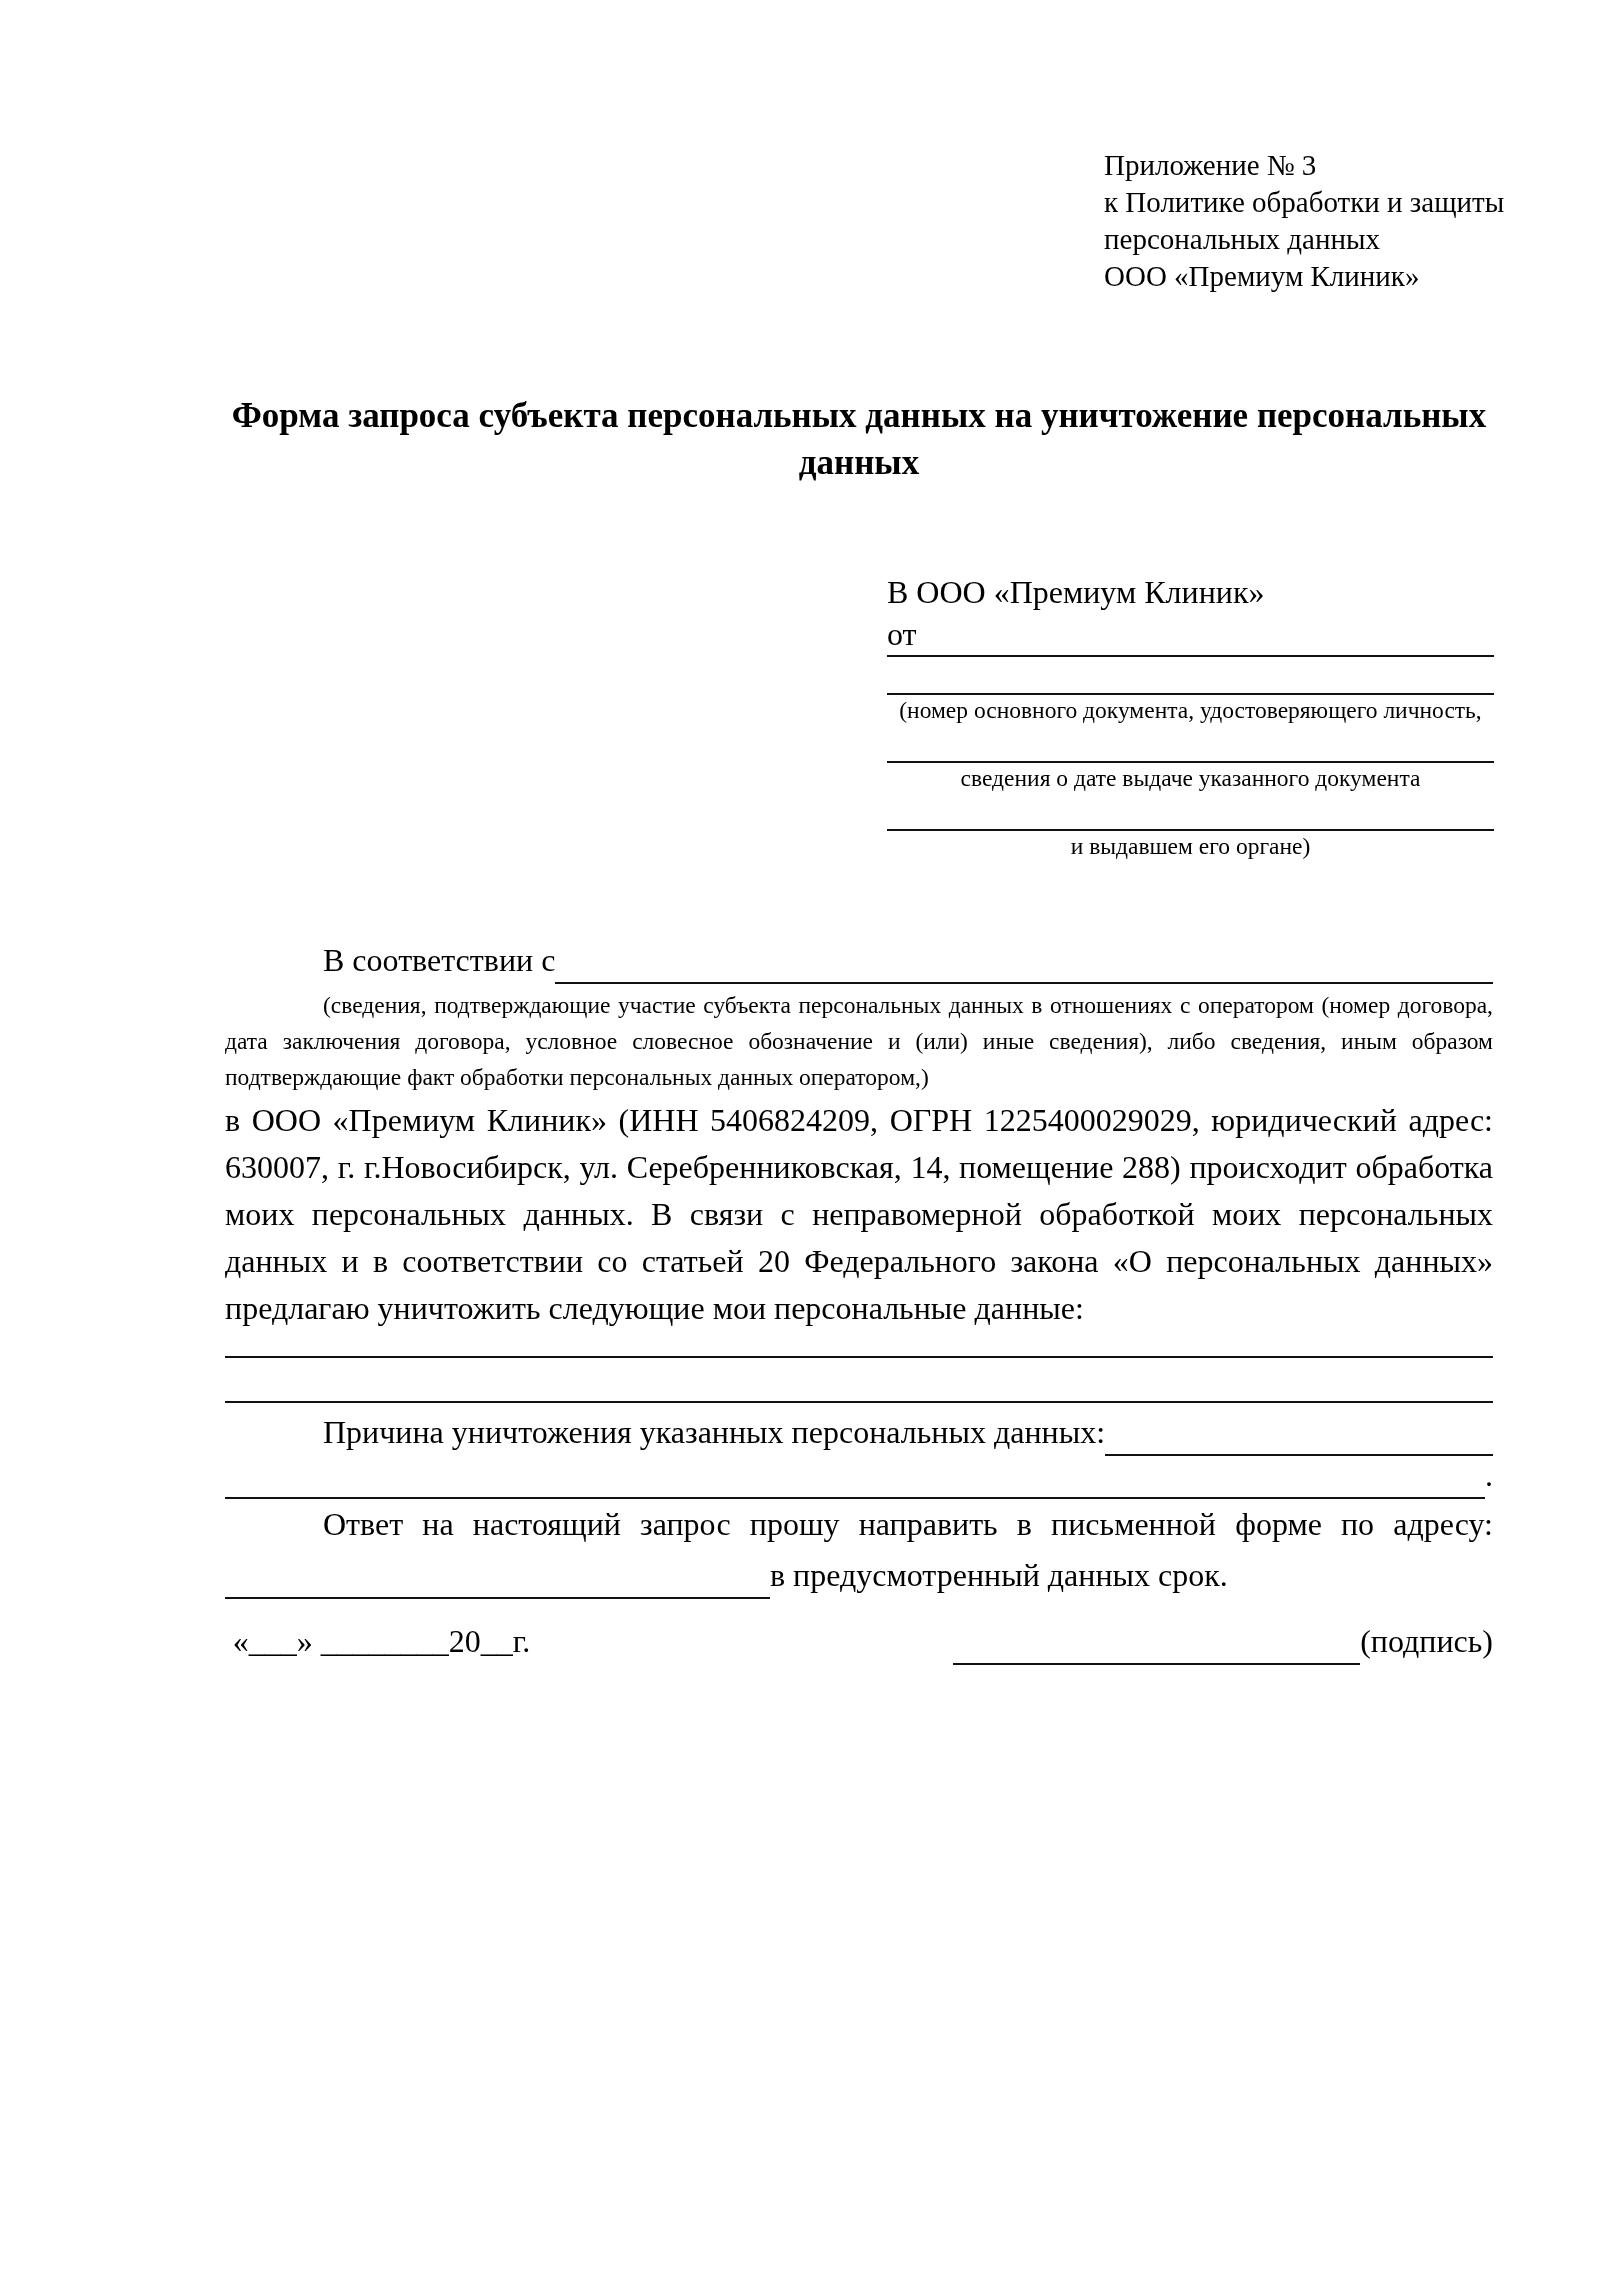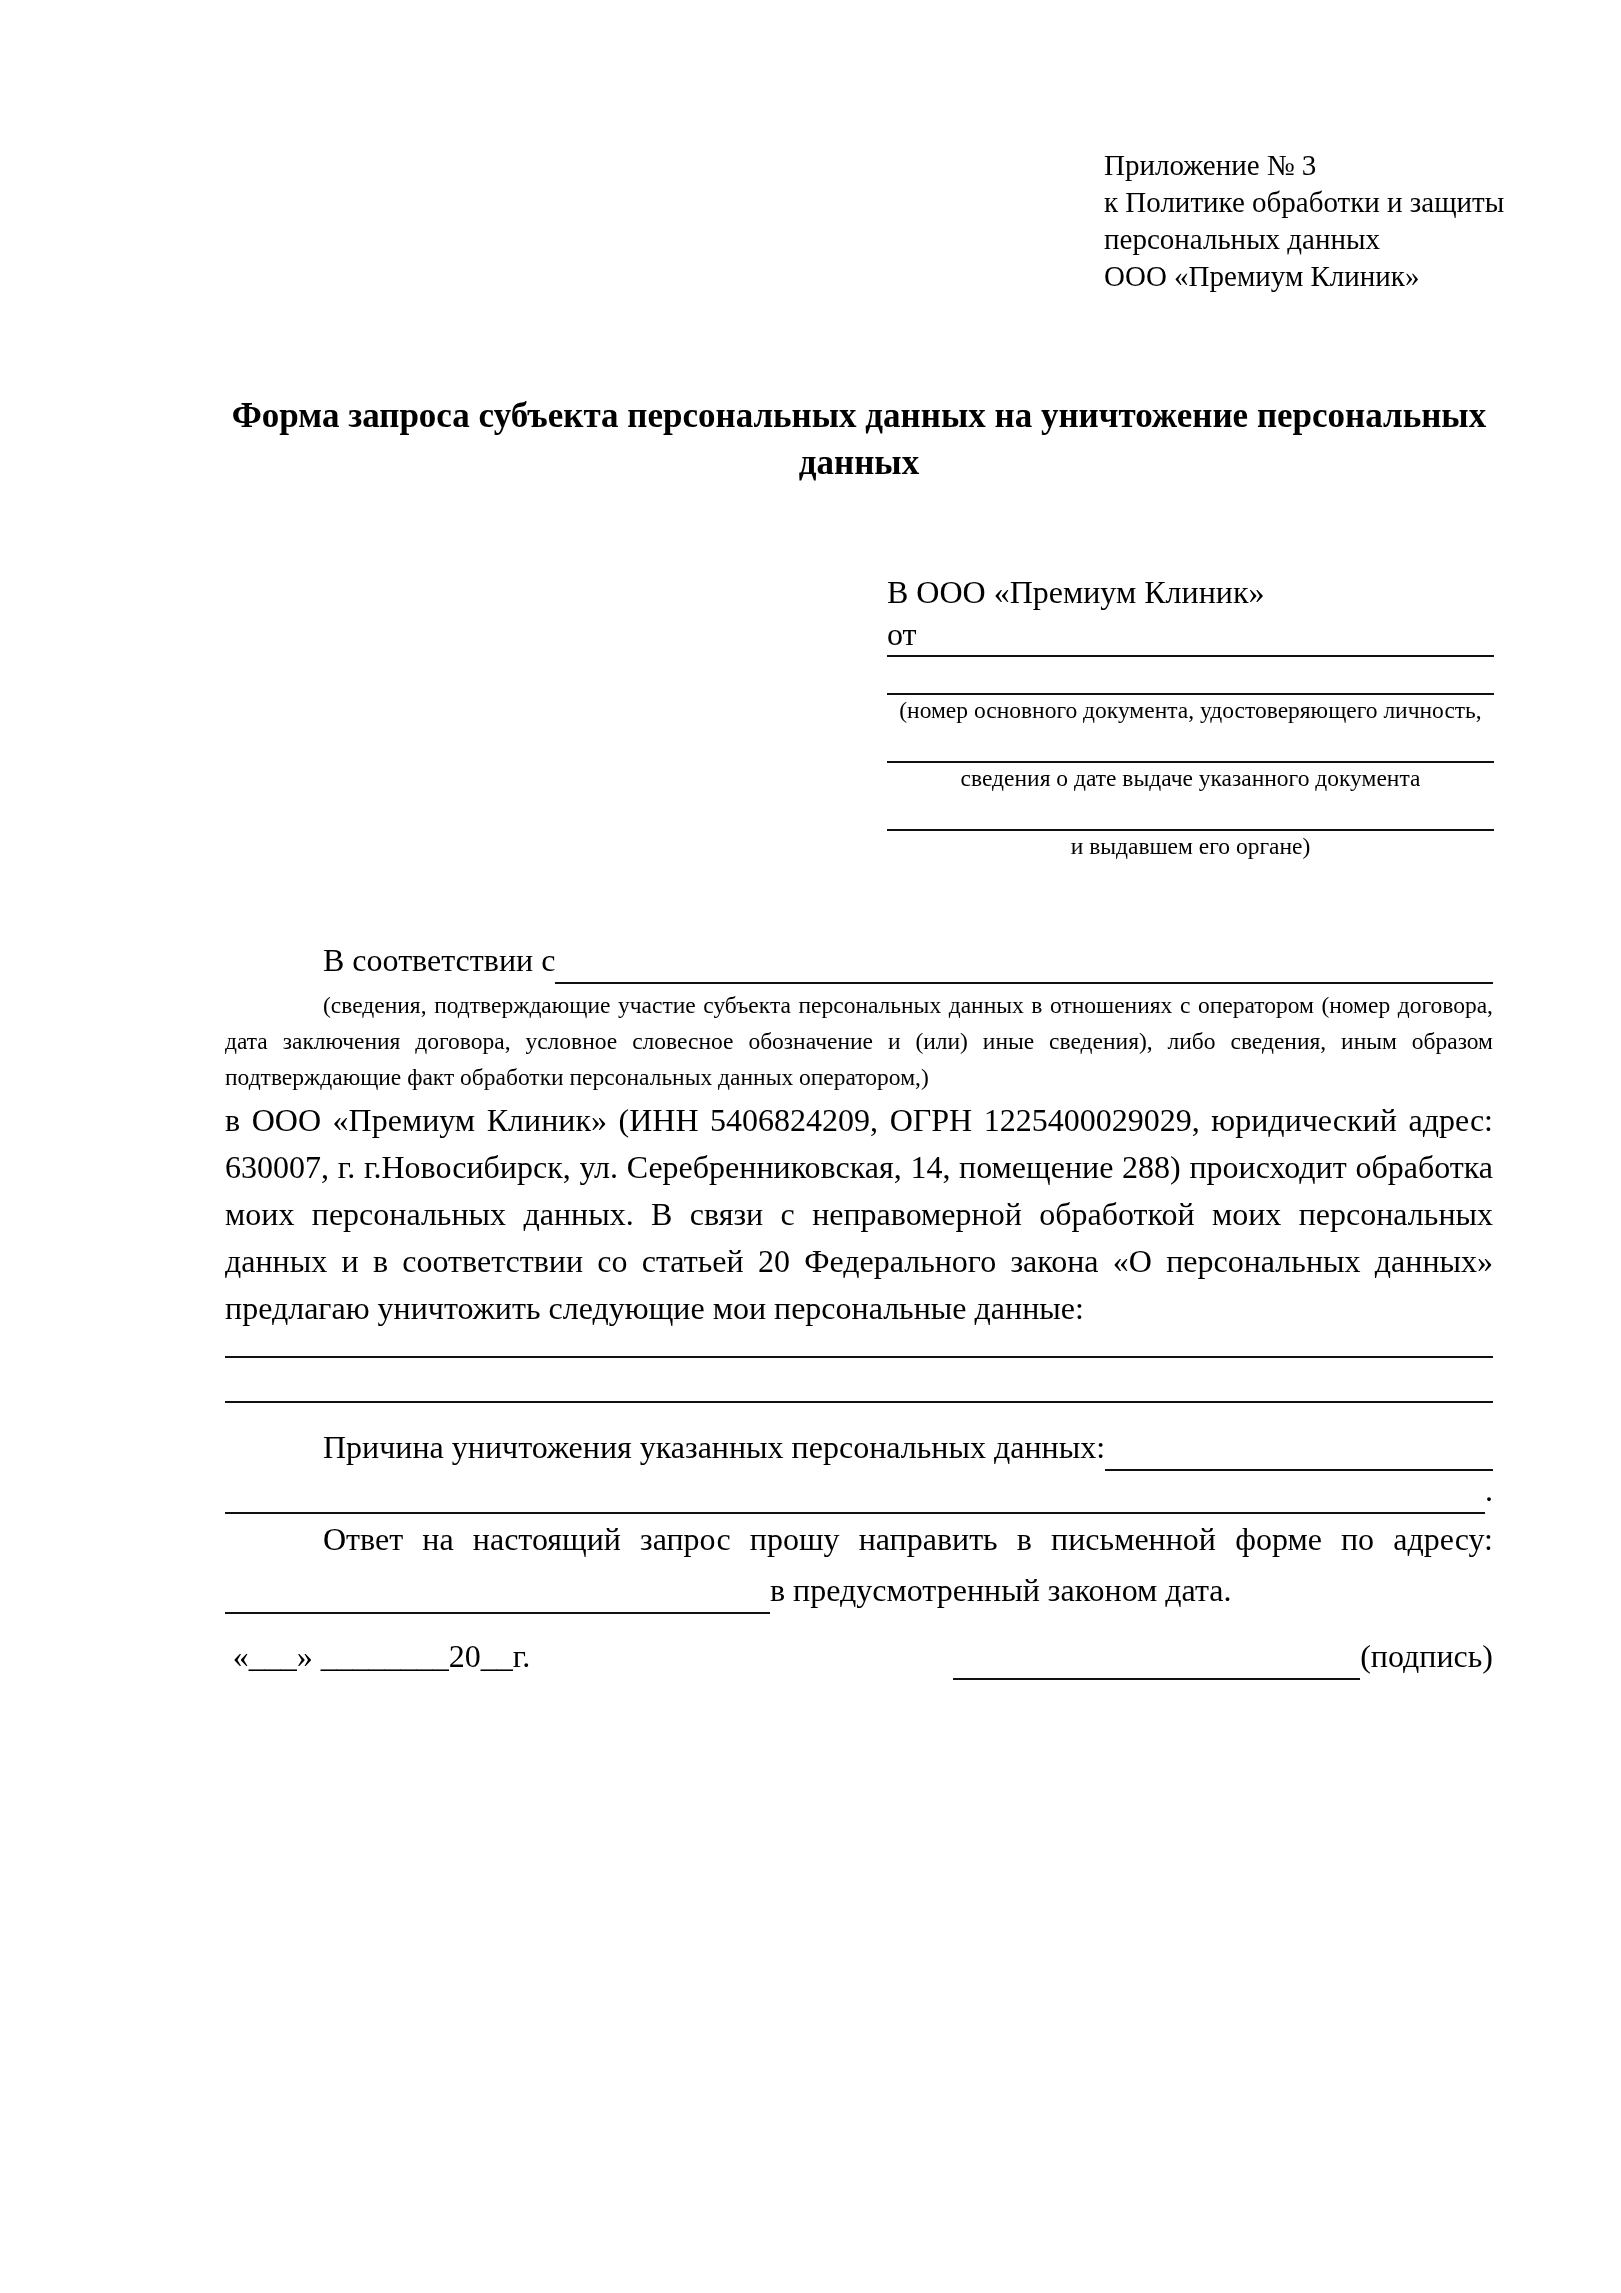--- a/index.html
+++ b/index.html
@@ -74,21 +74,21 @@
     line-height: 36px;
     text-align: justify;
     text-indent: 98px;
   }
   .main-par {
     margin: 2px 0 8px 0;
     text-align: justify;
   }
   .rule-sp1 { height: 15.7px; border-bottom: 2.9px solid #111111; }
   .rule-sp2 { height: 43px; border-bottom: 2.9px solid #111111; }
-  .reason-row { margin-top: 21px; }
+  .reason-row { margin-top: 6px; }
   .period-row { height: 43px; display: flex; align-items: flex-end; }
   .period-row .fill { align-self: stretch; }
   .response-line {
     margin: 2px 0 4px 0;
     text-indent: 98px;
     text-align: justify;
     text-align-last: justify;
   }
   .address-row { display: flex; align-items: stretch; }
   .rule-address { width: 545px; border-bottom: 2.9px solid #111111; }
@@ -150,21 +150,21 @@
 
     <div class="period-row">
       <span class="fill"></span>
       <span>.</span>
     </div>
 
     <p class="response-line">Ответ на настоящий запрос прошу направить в письменной форме по адресу:</p>
 
     <div class="address-row">
       <span class="rule-address"></span>
-      <span>в предусмотренный законом дата.</span>
+      <span>в предусмотренный данных срок.</span>
     </div>
 
     <div class="footer-row">
       <span class="date-blank">«___» ________20__г.</span>
       <span class="sig-group">
         <span class="sig-rule"></span>
         <span class="sig-caption">(подпись)</span>
       </span>
     </div>
 

